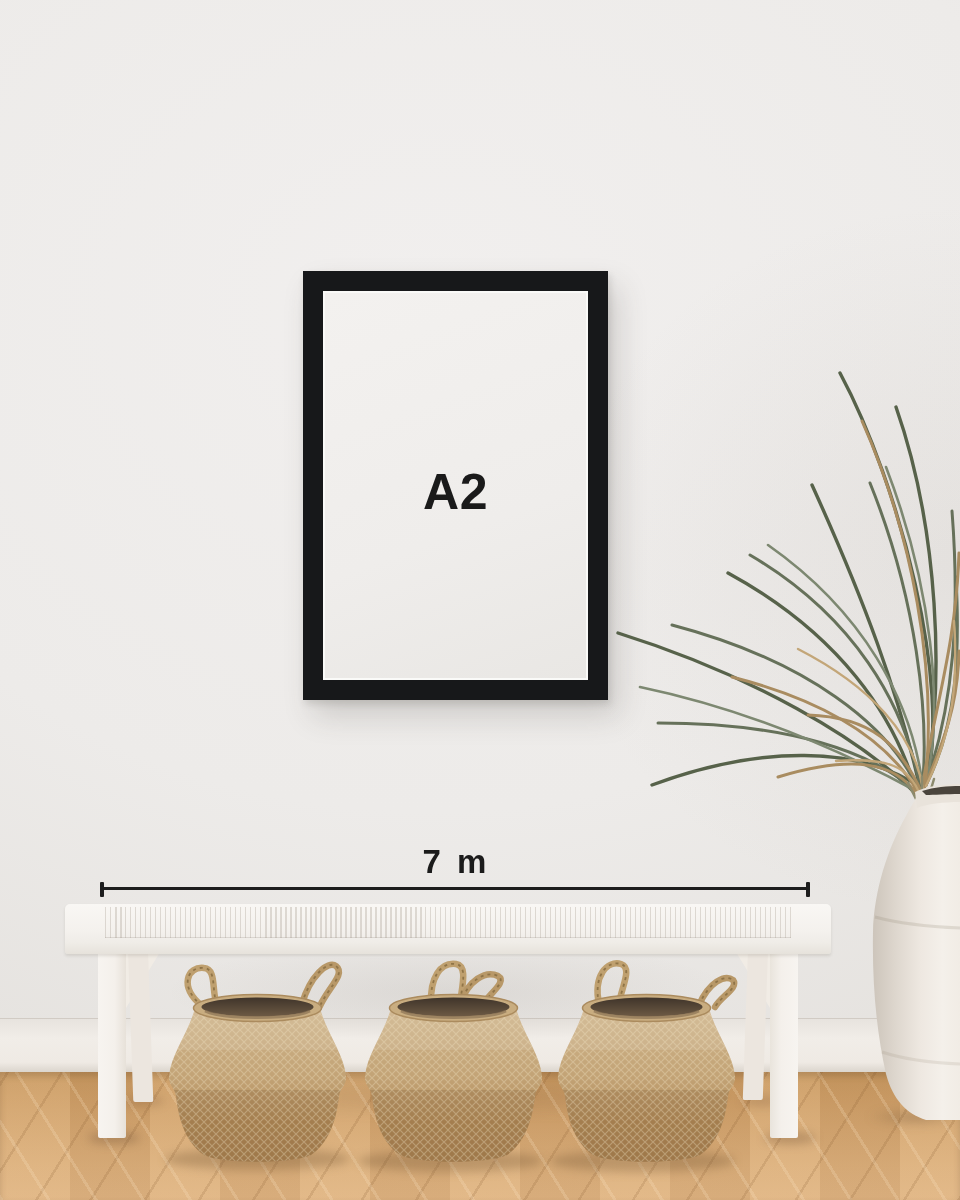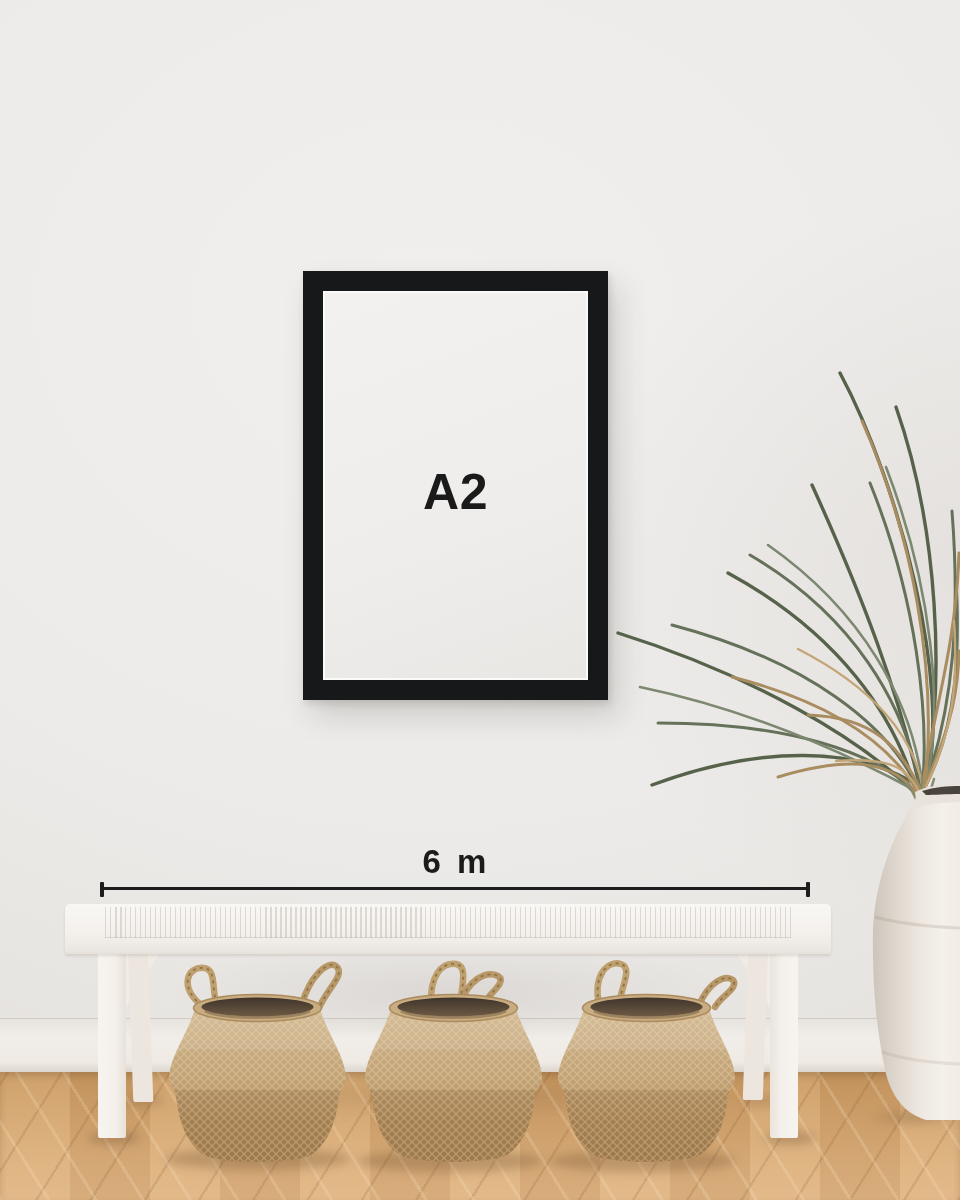--- a/index.html
+++ b/index.html
@@ -97,21 +97,21 @@
   <div class="wall-bench-shadow"></div>
 
   <div class="soft-shadow" style="left:90px;top:1074px;width:740px;height:58px;background:radial-gradient(50% 50% at 50% 40%, rgba(120,90,60,0.16), rgba(120,90,60,0) 75%);"></div>
 
   <div class="frame">
     <div class="mat">
       <div class="size-label">A2</div>
     </div>
   </div>
 
-  <div class="ruler-label">6 m</div>
+  <div class="ruler-label">7 m</div>
   <div class="ruler-line"></div>
   <div class="ruler-tick tick-left"></div>
   <div class="ruler-tick tick-right"></div>
 
   <svg class="plant" viewBox="0 0 360 500" fill="none" stroke-linecap="round">
     <g stroke="#57624a" stroke-width="3.4">
       <path d="M318 482 C296 400 238 318 128 258"></path>
       <path d="M321 478 C300 380 262 280 212 170"></path>
       <path d="M324 472 C346 368 338 212 296 92"></path>
       <path d="M317 480 C262 424 152 360 18 318"></path>

